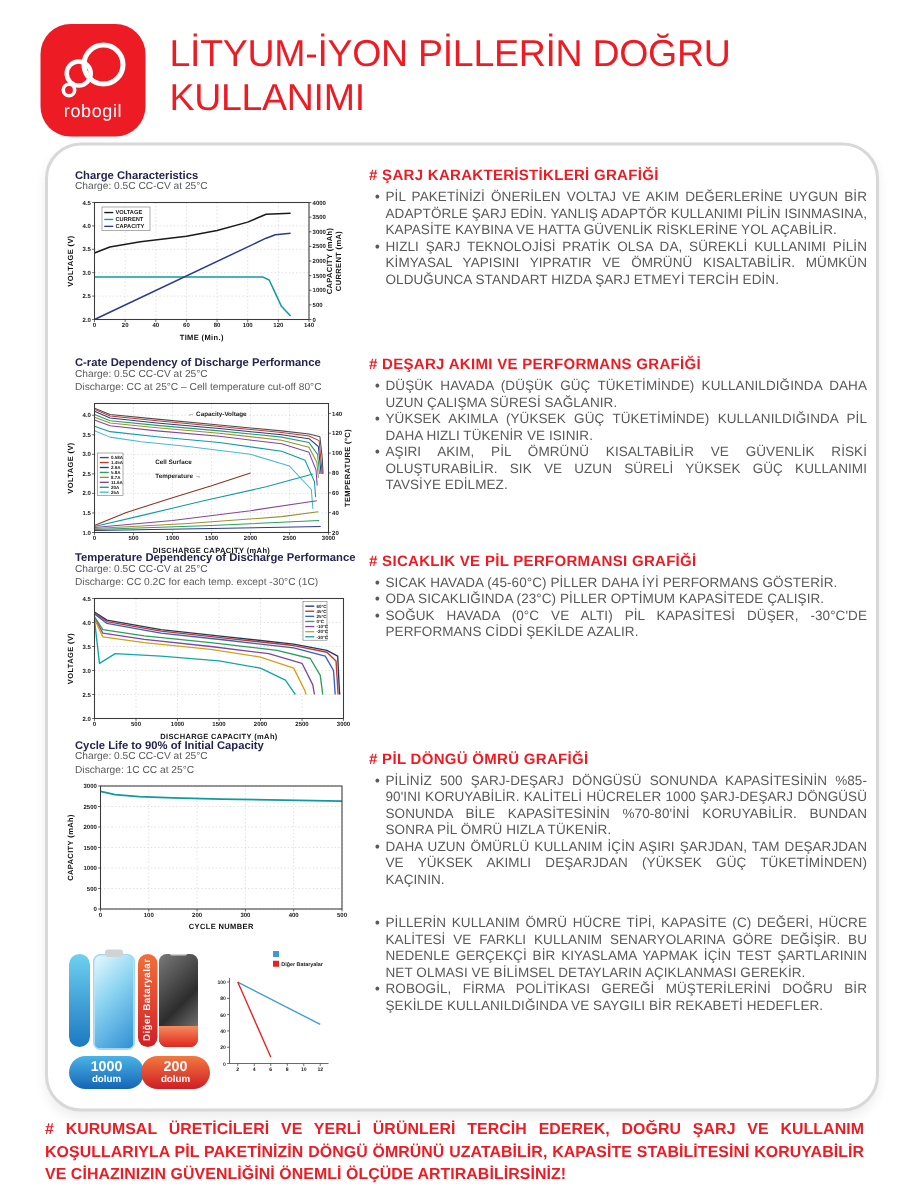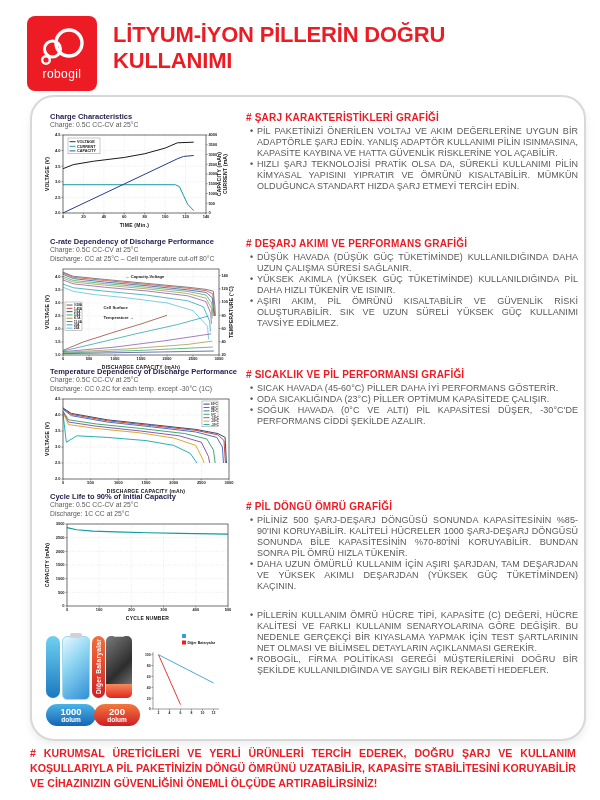--- a/index.html
+++ b/index.html
@@ -1,23 +1,23 @@
 <!DOCTYPE html>
 <html><head>
 <meta charset="utf-8">
 <style>
   html,body{margin:0;padding:0}
   body{width:600px;height:800px;position:relative;background:#ffffff;overflow:hidden;
        font-family:"Liberation Sans",sans-serif;}
 
   
   .logo{position:absolute;left:27px;top:16px;width:70px;height:75px;background:#ed1c24;
-        border-radius:8px;display:flex;flex-direction:column;align-items:center;justify-content:center}
+        border-radius:20px;display:flex;flex-direction:column;align-items:center;justify-content:center}
   .logo-text{color:#fff;font-size:12px;letter-spacing:.4px;margin-top:1px}
-  .title{position:absolute;left:113px;top:22px;font-size:22px;font-weight:700;color:#ed1c24;
+  .title{position:absolute;left:113px;top:22px;font-size:25px;font-weight:400;color:#ed1c24;
          line-height:1.16;letter-spacing:-.2px}
 
   
   .card{position:absolute;left:30px;top:95px;width:552px;height:642px;background:#fff;
         border:2px solid #d8d8d8;border-radius:24px;box-shadow:0 4px 8px rgba(0,0,0,.07)}
 
   
   .charts{position:absolute;left:12px;top:0;width:205px;height:100%}
   .chart-block{position:absolute;left:0;width:200px}
   #cb0{top:15px}#cb1{top:140px}#cb2{top:270px}#cb3{top:395px}

